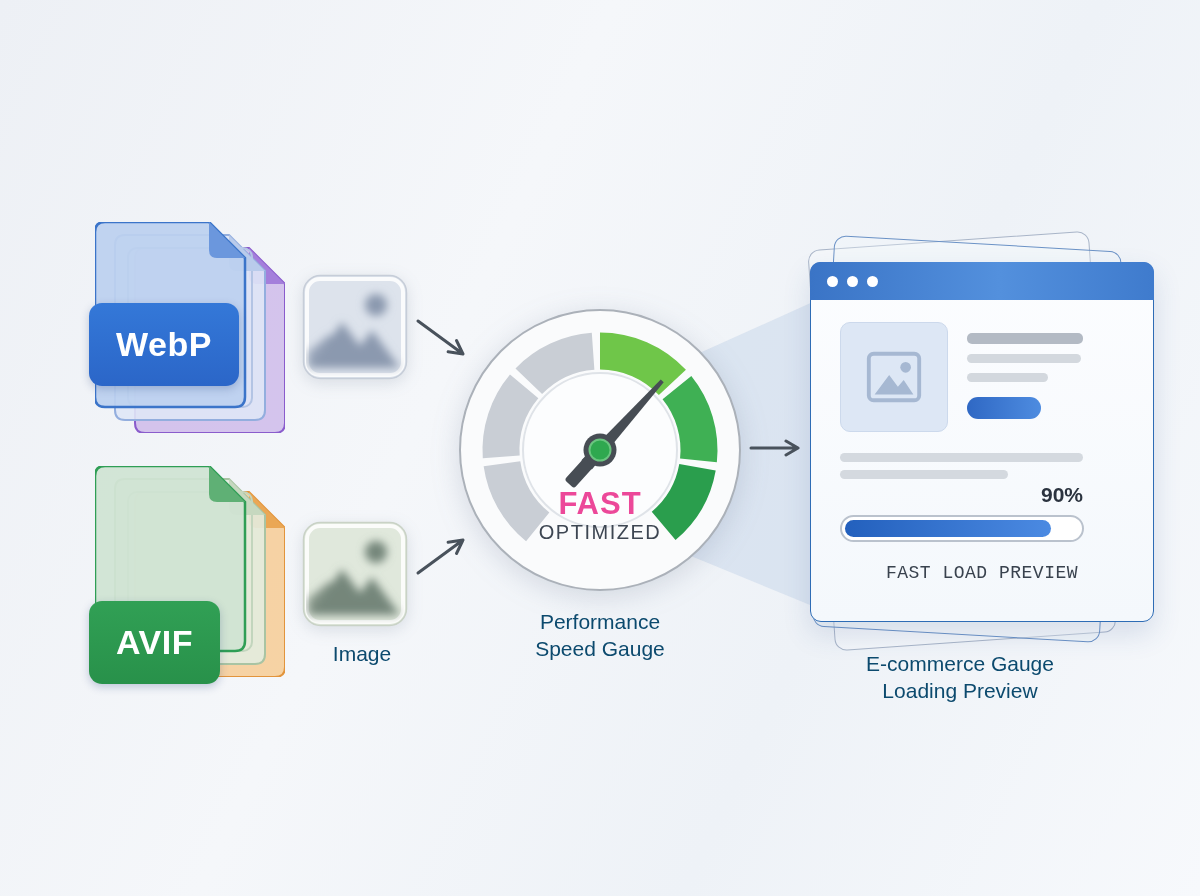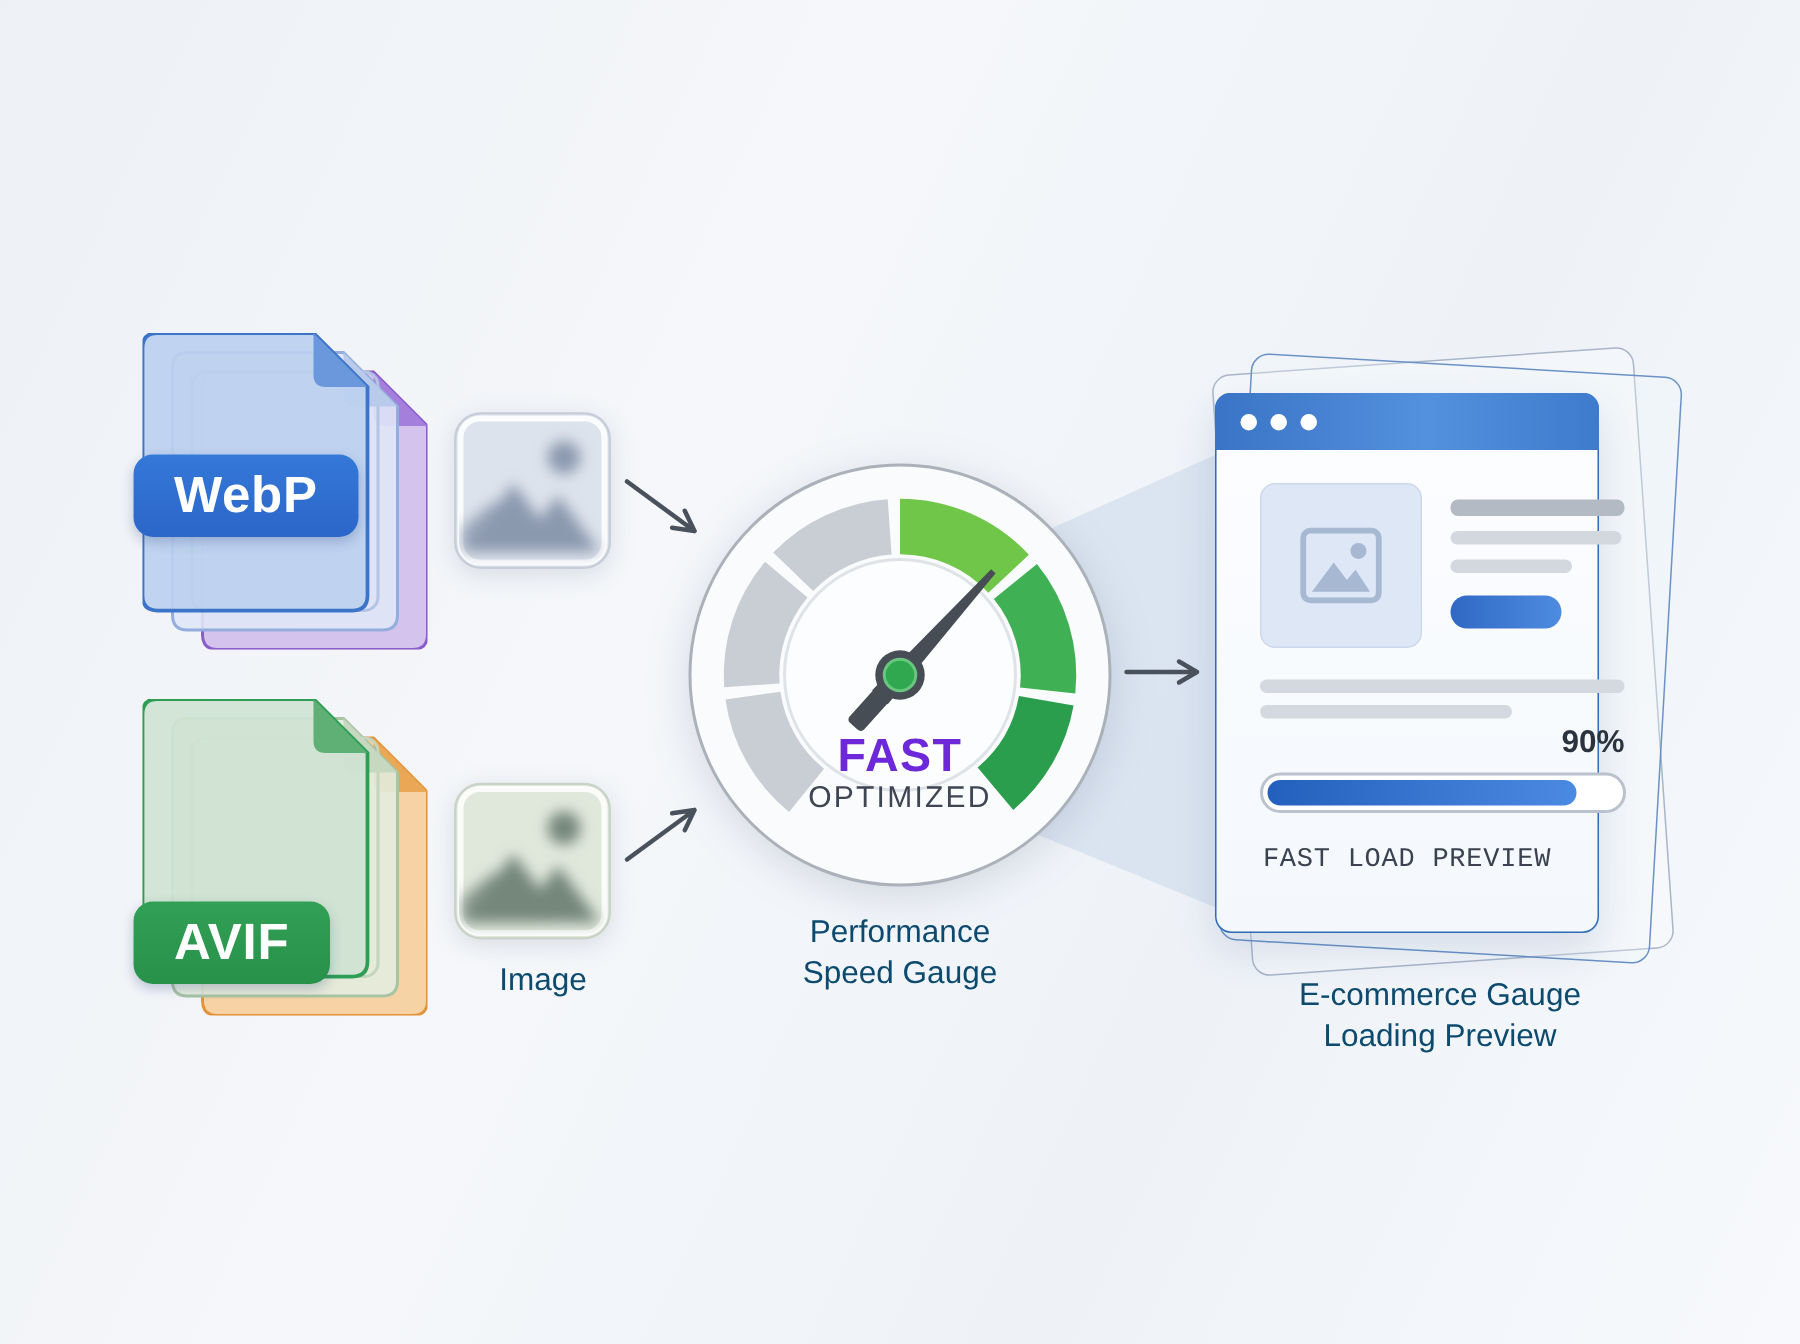--- a/index.html
+++ b/index.html
@@ -9,21 +9,21 @@
     background: linear-gradient(115deg,#edf0f5 0%,#f5f7fa 38%,#eef2f7 68%,#f7f9fc 100%);
     overflow: hidden; position: relative;
   }
   .canvas { position:absolute; inset:0; }
 
   
   .stack { position:absolute; width:190px; height:211px; }
   .stack-webp { left:95px; top:222px; }
   .stack-avif { left:95px; top:466px; }
   .badge {
-    position:absolute; left:-6px; border-radius:13px; padding:9px 27px;
+    position:absolute; left:-6px; border-radius:13px; padding:23px 27px;
     color:#fff; font-size:34px; font-weight:bold; letter-spacing:0.5px;
     box-shadow:0 3px 8px rgba(30,60,120,0.25); line-height:1.1;
   }
   .badge-webp { top:81px; background:linear-gradient(180deg,#3478d8,#2b66c8); }
   .badge-avif { top:87px; background:linear-gradient(180deg,#31a055,#28914a);margin-top:48px; }
 
   
   .thumb { position:absolute; width:110px; height:110px; filter:drop-shadow(0 4px 8px rgba(60,80,110,0.15)); }
   .thumb-1 { left:300px; top:272px; }
   .thumb-2 { left:300px; top:519px; }
@@ -60,21 +60,21 @@
   .caption-thumbs { left:262px; top:640px; width:200px; }
   .caption-gauge { left:490px; top:608px; width:220px; }
   .caption-browser { left:810px; top:650px; width:300px; z-index:6; }
   .caption span { display:block; }
 
   
   .ghost { position:absolute; border-radius:12px; }
   .ghost-gray { left:821px; top:240px; width:282px; height:402px; border:1.5px solid #a9b5c8; background:rgba(255,255,255,0.25); transform:rotate(-4deg); z-index:1; }
   .ghost-blue { left:823px; top:243px; width:288px; height:392px; border:1.6px solid #6b92c6; background:rgba(243,247,252,0.3); transform:rotate(3.3deg); z-index:1; }
   .browser {
-    position:absolute; left:810px; top:262px; width:256px; height:360px;
+    position:absolute; left:810px; top:262px; width:344px; height:360px;
     background:linear-gradient(180deg,#fcfdff,#f4f8fc);
     border:1.5px solid #2e6cb5; border-radius:11px; z-index:4;
     box-shadow:0 12px 28px rgba(50,80,140,0.15);
   }
   .titlebar {
     position:absolute; left:-1px; top:-1px; right:-1px; height:38px;
     border-radius:10px 10px 0 0;
     background:linear-gradient(90deg,#3a74c6,#5390dd 55%,#3f7bcd);
     display:flex; align-items:center; padding-left:17px; gap:9px;
   }
@@ -216,21 +216,21 @@
       </g>
       <circle r="77" fill="#fcfdfe" stroke="#dfe3e8" stroke-width="2"></circle>
       <g transform="rotate(42)">
         <path d="M -7 20 L -2 -93 L 2 -93 L 7 20 Z" fill="#474d54"></path>
         <rect x="-6.5" y="14" width="13" height="32" rx="3" fill="#474d54"></rect>
       </g>
       <circle r="16.5" fill="#474d54"></circle>
       <circle r="10.5" fill="#2fa84f" stroke="#6ac57f" stroke-width="2"></circle>
     </svg>
   </div>
-  <div class="gauge-status" style="color: #6d28d9;">FAST</div>
+  <div class="gauge-status" style="color: #ec4899;">FAST</div>
   <div class="gauge-substatus">OPTIMIZED</div>
 
   <div class="ghost ghost-gray"></div>
   <div class="ghost ghost-blue"></div>
 
   <div class="browser">
     <div class="titlebar">
       <span class="dot"></span>
       <span class="dot"></span>
       <span class="dot"></span>

